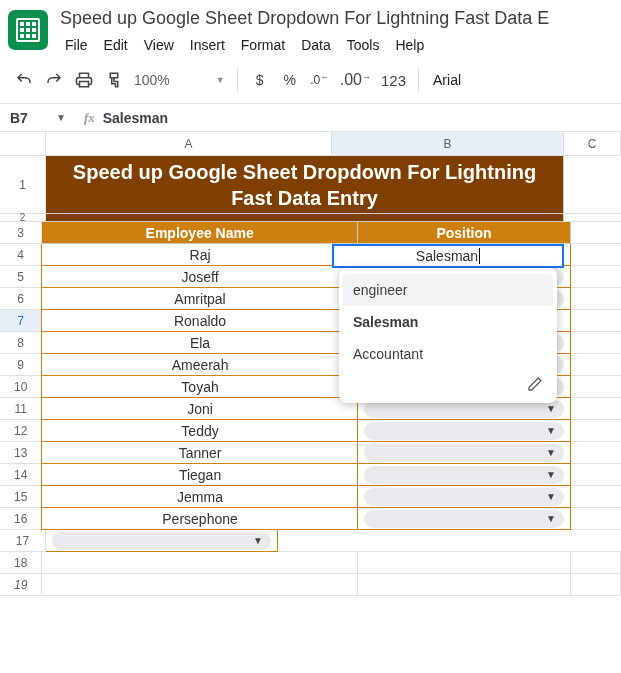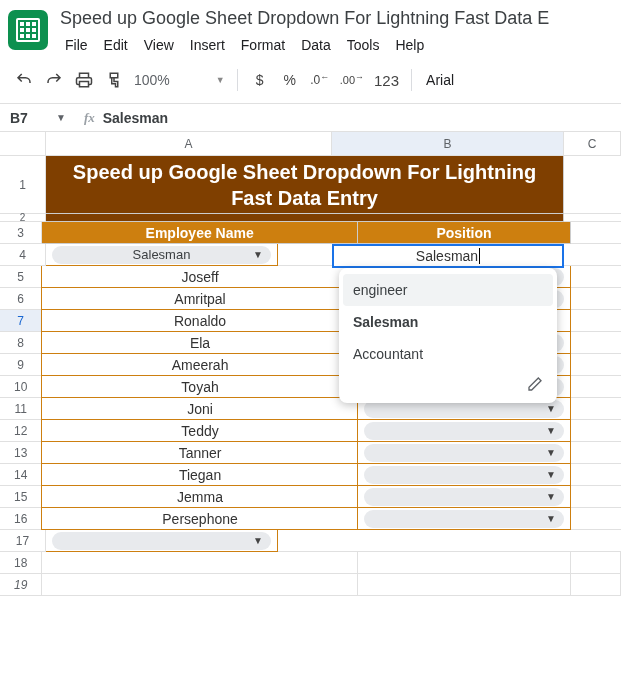--- a/index.html
+++ b/index.html
@@ -121,21 +121,21 @@
       <span style="font-size:9px;color:#888;">▼</span>
     </div>
   <div class="sep"></div>
   <div class="tbtn">$</div>
   <div class="tbtn">%</div>
   <div class="tbtn">
       <span style="font-size:12px;">.0</span>
       <span style="font-size:9px;position:relative;top:-4px;">←</span>
     </div>
   <div class="tbtn">
-      <span style="font-size:11px;">.00</span>
+      <span style="font-size:16px;">.00</span>
       <span style="font-size:9px;position:relative;top:-4px;">→</span>
     </div>
   <div class="tbtn" style="font-size:15px;">123</div>
   <div class="sep"></div>
   <div class="font-name">Arial</div>
 </div>
 
 <div class="namebox-row">
   <div class="namebox">B7</div>
   <div class="nb-arrow">▼</div>
@@ -162,20 +162,21 @@
         <div class="cell cC" style="background:#fff;border-bottom:1px solid #e0e0e0;"></div>
       </div>
       <div class="row">
         <div class="rh" style="height:22px;">3</div>
         <div class="cell cA hdr-cell">Employee Name</div>
         <div class="cell cB hdr-cell">Position</div>
         <div class="cell cC" style="height:22px;border-bottom:1px solid #e0e0e0;"></div>
       </div>
       <div class="row data-row">
         <div class="rh" style="height:22px;">4</div>
+        <div class="cell cA">Raj</div>
         <div class="cell cB">
           <div class="chip center">
             <span>Salesman</span>
             <span class="arrow">▼</span>
           </div>
         </div>
         <div class="cell cC" style="border-bottom:1px solid #e0e0e0;border-right:none;"></div>
       </div>
       <div class="row data-row">
         <div class="rh" style="height:22px;">5</div>

